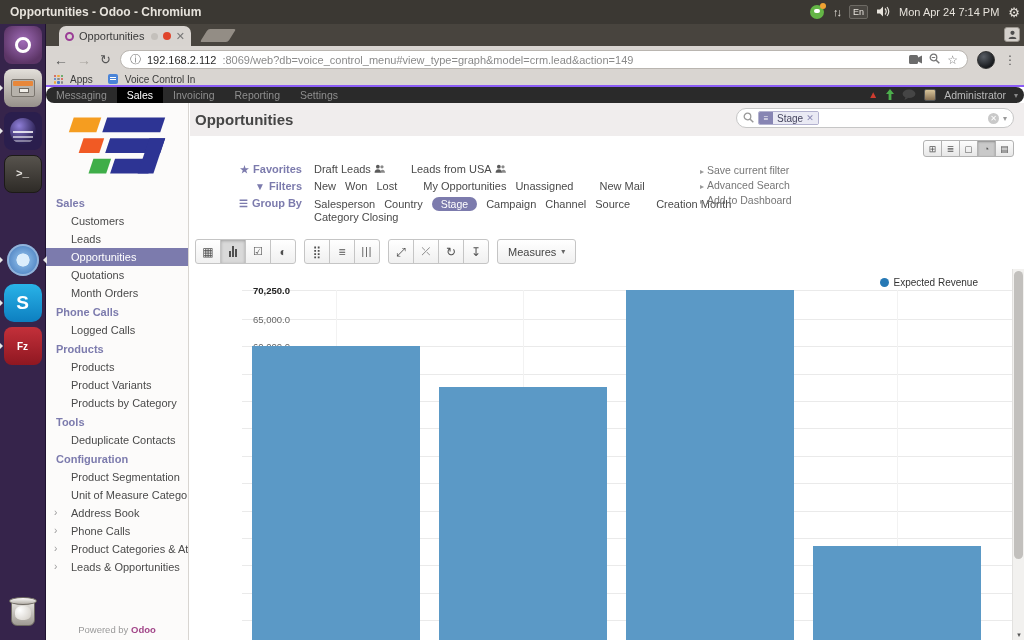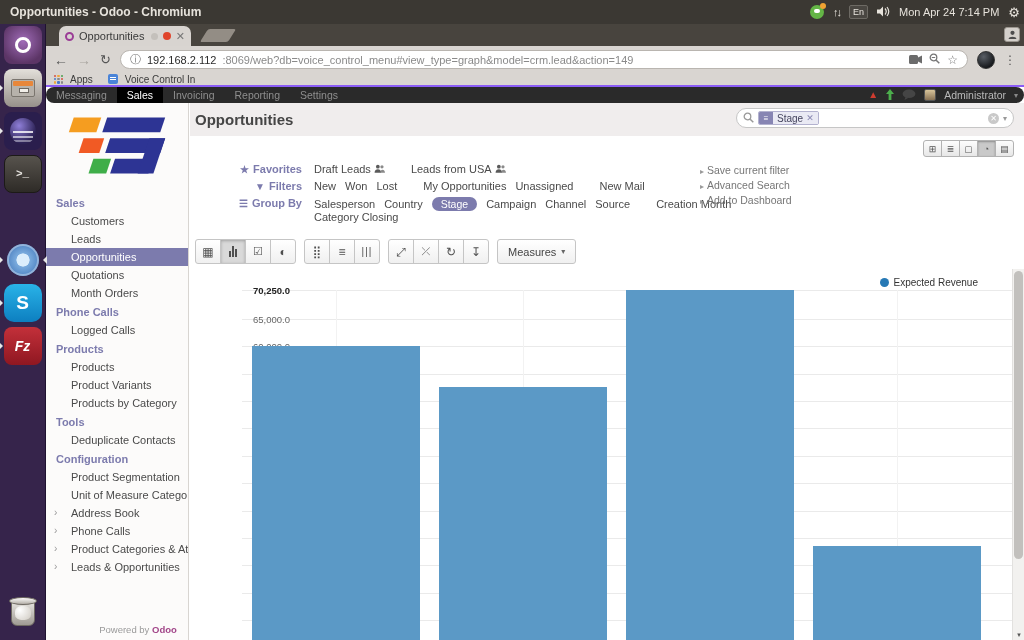--- a/index.html
+++ b/index.html
@@ -34,21 +34,21 @@
   .li-eclipse { background:#2a1e4d; }
   .li-eclipse .glyph { width:26px; height:26px; border-radius:50%; background:radial-gradient(circle at 35% 30%, #8f7fd8, #2c2255 70%); position:relative; overflow:hidden; }
   .li-eclipse .glyph::before { content:""; position:absolute; left:3px; top:13px; right:3px; height:2px; background:rgba(255,255,255,.8); box-shadow:0 5px 0 rgba(255,255,255,.6), 0 9px 0 rgba(255,255,255,.4); }
   .li-terminal { background:linear-gradient(#57534d, #2e2b27); border:1px solid #1c1a17; }
   .li-terminal .glyph { color:#e8e6e1; font-family:"Liberation Mono", monospace; font-size:11px; font-weight:bold; }
   .li-chromium { background:transparent; }
   .li-chromium .glyph { width:32px; height:32px; border-radius:50%; background:radial-gradient(circle at 50% 50%, #dceefc 0 28%, #7aabdd 30%, #3f74b8 90%); box-shadow:inset 0 0 0 2px rgba(255,255,255,.35); }
   .li-skype { background:linear-gradient(#29b3e8, #0d7fc0); border-radius:10px; }
   .li-skype .glyph, .li-filezilla .glyph { color:#fff; font-weight:bold; font-size:19px; }
   .li-filezilla { background:linear-gradient(#c3303a, #8f1721); }
-  .li-filezilla .glyph { font-size:14px; font-style:italic; }
+  .li-filezilla .glyph { font-size:10px; }
   .li-trash { position:absolute; bottom:4px; left:4px; }
   .li-trash .cup { width:24px; height:28px; background:linear-gradient(#efede9, #9f9a93); border-radius:3px 3px 6px 6px; border:1px solid #6f6a63; position:relative; }
   .li-trash .cup::before { content:""; position:absolute; left:-3px; top:-2px; right:-3px; height:6px; background:linear-gradient(#fbfaf8,#b5b0a9); border-radius:50%; border:1px solid #6f6a63; }
   .li-trash .cup::after { content:""; position:absolute; left:3px; top:7px; width:16px; height:14px; background:radial-gradient(circle at 30% 30%, #fff, #cfcac2); border-radius:40%; }
 
   
   .tabstrip { position:absolute; left:46px; top:24px; right:0; height:22px; background:#48443e; }
   .tab { position:absolute; left:13px; top:2px; width:132px; height:20px; background:#d8d4d0; border-radius:7px 7px 0 0; display:flex; align-items:center; padding:0 6px; gap:5px; }
   .tab-favicon { width:9px; height:9px; border:2px solid #9b3d96; border-radius:50%; flex:none; }
   .tab-title { font-size:11px; color:#3a3a3a; white-space:nowrap; overflow:hidden; }
@@ -92,21 +92,21 @@
   .onav-user { color:#b9b9b9; font-size:10.5px; }
   .onav-caret { color:#888; font-size:8px; }
 
   
   .sidebar { position:absolute; left:46px; top:103px; width:143px; height:537px; background:#fcfbfa; border-right:1px solid #d8d5d1; overflow:hidden; }
   .logo-wrap { margin:12px auto 10px; width:118px; }
   .sb-section-title { color:#7c7bad; font-weight:bold; font-size:11px; padding:4px 0 3px 10px; }
   .sb-item { font-size:11px; color:#4a4a4a; padding:3px 0 3px 25px; cursor:default; position:relative; white-space:nowrap; overflow:hidden; }
   .sb-item.active { background:#7c7bad; color:#fff; }
   .sb-item .exp { position:absolute; left:8px; color:#999; font-size:10px; }
-  .powered { position:absolute; bottom:5px; width:100%; text-align:center; font-size:9.5px; color:#9a9a9a;margin-left:21px; }
+  .powered { position:absolute; bottom:5px; width:100%; text-align:center; font-size:9.5px; color:#9a9a9a; }
   .powered b { color:#a24689; }
 
   
   .main { position:absolute; left:190px; top:103px; width:834px; height:537px; background:#fff; }
   .pageheader { position:absolute; left:0; top:0; width:834px; height:33px; background:#f0eded; }
   .page-title { position:absolute; left:5px; top:8px; font-size:15px; font-weight:bold; color:#454545; }
   .searchbox { position:absolute; right:10px; top:5px; width:278px; height:20px; background:#fff; border:1px solid #c6c6c6; border-radius:11px; display:flex; align-items:center; padding:0 6px; gap:4px; }
   .facet { display:flex; align-items:stretch; height:14px; border:1px solid #b3b2cf; border-radius:2px; overflow:hidden; }
   .facet-icon { width:14px; background:#8785b3; color:#fff; font-size:8px; display:flex; align-items:center; justify-content:center; }
   .facet-label { background:#eaeaf4; color:#44445e; font-size:10px; padding:0 4px; display:flex; align-items:center; gap:3px; }

